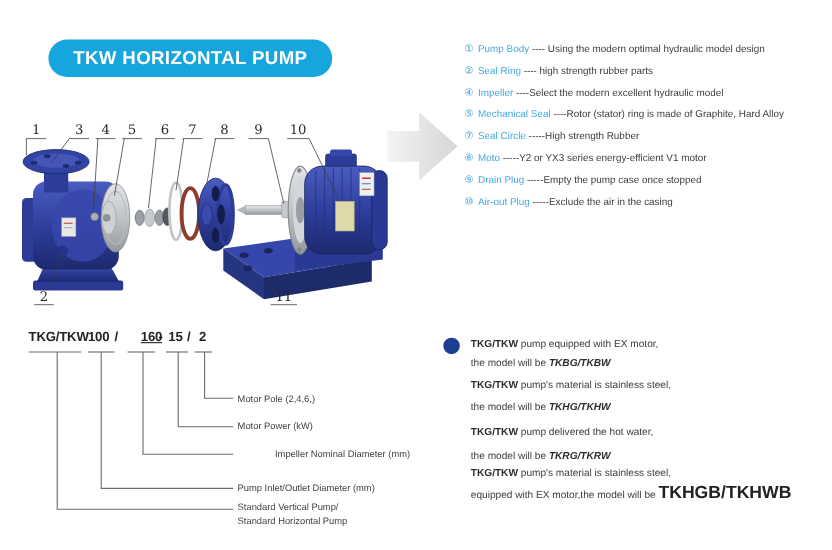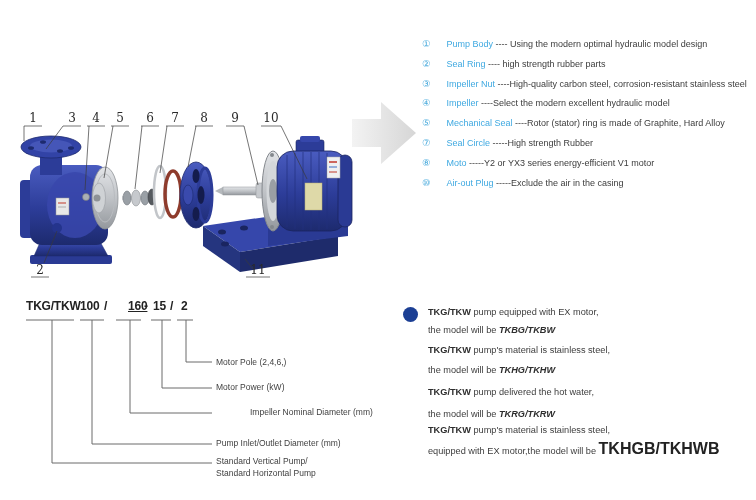--- a/index.html
+++ b/index.html
@@ -13,21 +13,21 @@
 
   
   .diagram{position:absolute;left:10px;top:95px;width:420px;height:195px;}
   .co{font-family:"DejaVu Serif", serif;font-size:12px;fill:#2a2a2a;}
 
   
   .parts{position:absolute;left:422px;top:34px;width:334px;}
   .p-item{height:19.8px;font-size:9px;line-height:12px;white-space:nowrap;padding-top:4px;box-sizing:border-box;}
   .p-item.wrap{height:auto;white-space:normal;line-height:10.5px;padding-left:13px;text-indent:-13px;width:330px;}
   .p-num{color:#4aabdd;font-size:9.5px;margin-right:4px;}
-  .p-name{color:#3fa9e1;margin-left:12px;}
+  .p-name{color:#3fa9e1;}
   .p-desc{color:#3c3c3c;white-space:pre;}
   .p-item.wrap .p-desc{white-space:normal;}
 
   
   .code{position:absolute;font-weight:bold;font-size:12px;color:#232323;letter-spacing:-.2px;}
   .legend-lines{position:absolute;left:0;top:0;width:756px;height:500px;pointer-events:none;}
   .f-label{position:absolute;left:216px;font-size:8.5px;color:#3f3f3f;line-height:11px;white-space:nowrap;}
 
   
   .bullet{position:absolute;left:403px;top:307px;width:15px;height:15px;border-radius:50%;background:#1c3f94;}
@@ -35,20 +35,23 @@
   .v-bold{font-weight:bold;color:#2e2e2e;}
   .v-model{font-weight:bold;color:#2e2e2e;font-style:italic;}
   .v-model-big{font-weight:bold;font-size:16px;color:#222;text-align:right;}
   .v-desc,.v-lead{white-space:pre;}
 </style>
 </head>
 <body>
 
 <div class="page">
 
+  <div class="banner">
+    <span>TKW HORIZONTAL PUMP</span>
+  </div>
 
   <svg class="diagram" viewBox="10 95 420 195" xmlns="http://www.w3.org/2000/svg">
     <defs>
       <linearGradient id="gBlue" x1="0" y1="0" x2="0" y2="1">
         <stop offset="0" stop-color="#4a5cc0"></stop>
           <stop offset="0.55" stop-color="#2c3c98"></stop>
           <stop offset="1" stop-color="#1d2a6e"></stop>
       </linearGradient>
       <linearGradient id="gMetal" x1="0" y1="0" x2="0" y2="1">
         <stop offset="0" stop-color="#e3e5e8"></stop>
@@ -187,25 +190,25 @@
       <text class="co" x="235" y="122">9</text>
       <text class="co" x="271" y="122">10</text>
       <text class="co" x="40" y="274">2</text>
       <text class="co" x="258" y="274">11</text>
     </g>
   </svg>
 
   <div class="parts">
     <div class="p-item"><span class="p-num">①</span><span class="p-name">Pump Body</span><span class="p-desc"> ---- Using the modern optimal hydraulic model design</span></div>
     <div class="p-item"><span class="p-num">②</span><span class="p-name">Seal Ring</span><span class="p-desc"> ---- high strength rubber parts</span></div>
-    <div class="p-item"><span class="p-num">③</span><span class="p-name">Impeller Nut</span><span class="p-desc"> ----High-quality carbon steel, corrosion-resistant stainless steel</span></div>
     <div class="p-item"><span class="p-num">④</span><span class="p-name">Impeller</span><span class="p-desc"> ----Select the modern excellent hydraulic model</span></div>
     <div class="p-item"><span class="p-num">⑤</span><span class="p-name">Mechanical Seal</span><span class="p-desc"> ----Rotor (stator) ring is made of Graphite, Hard Alloy</span></div>
     <div class="p-item"><span class="p-num">⑦</span><span class="p-name">Seal Circle</span><span class="p-desc"> -----High strength Rubber</span></div>
     <div class="p-item"><span class="p-num">⑧</span><span class="p-name">Moto</span><span class="p-desc"> -----Y2 or YX3 series energy-efficient V1 motor</span></div>
+    <div class="p-item"><span class="p-num">⑨</span><span class="p-name">Drain Plug</span><span class="p-desc"> -----Empty the pump case once stopped</span></div>
     <div class="p-item"><span class="p-num">⑩</span><span class="p-name">Air-out Plug</span><span class="p-desc"> -----Exclude the air in the casing</span></div>
   </div>
 
   <span class="code" style="left:26px;top:299px;">TKG/TKW</span>
   <span class="code" style="left:80px;top:299px;">100</span>
   <span class="code" style="left:104px;top:299px;">/</span>
   <span class="code" style="left:128px;top:299px;text-decoration:underline;">160</span>
   <span class="code" style="left:144px;top:299px;">-</span>
   <span class="code" style="left:153px;top:299px;">15</span>
   <span class="code" style="left:170px;top:299px;">/</span>

